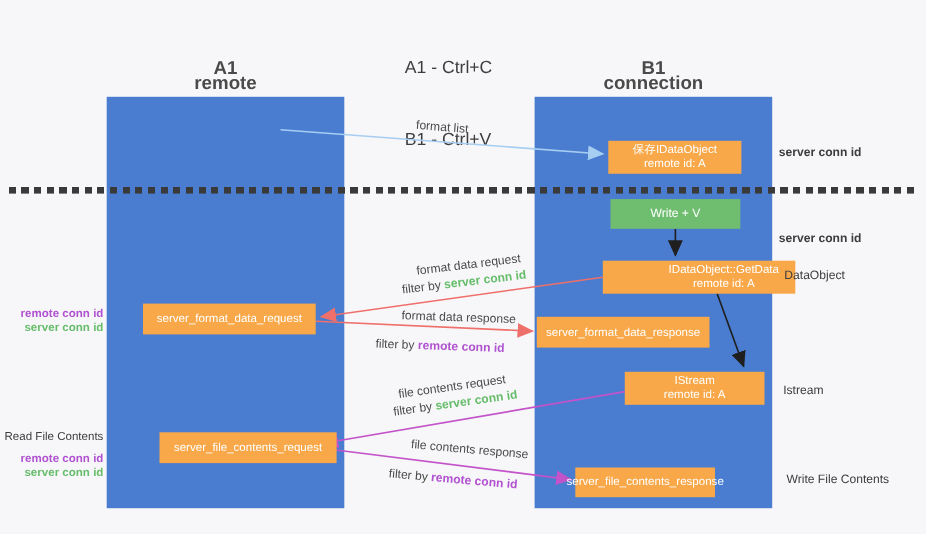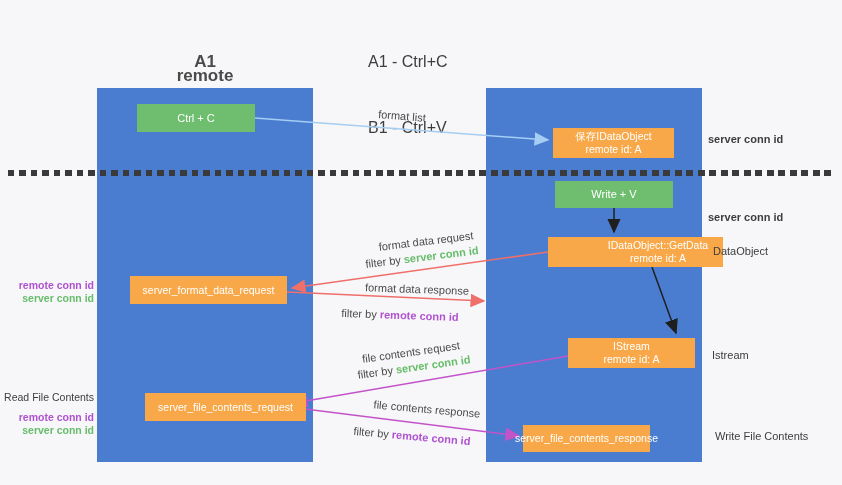--- a/index.html
+++ b/index.html
@@ -36,20 +36,24 @@
 
   <div class="abs title" style="left:368px;top:7px;">
     <div>A1 - Ctrl+C</div>
     <div>B1 - Ctrl+V</div>
   </div>
 
   <div class="abs lane-header" style="left:97px;top:55px;width:216px;">
     <div>A1</div>
     <div>remote</div>
   </div>
+  <div class="abs lane-header" style="left:486px;top:55px;width:216px;">
+    <div>B1</div>
+    <div>connection</div>
+  </div>
 
   <div class="abs lane" style="left:97px;top:88px;width:216px;height:374px;"></div>
   <div class="abs lane" style="left:486px;top:88px;width:216px;height:374px;"></div>
 
   <div class="abs sep" style="left:8px;top:170px;width:827px;"></div>
 
   <svg class="arrows" width="842" height="485" viewBox="0 0 842 485">
     <defs>
       <marker id="mk-blue" markerWidth="10" markerHeight="9" refX="9" refY="4.5" orient="auto">
           <path class="mk-blue" d="M0,0 L10,4.5 L0,9 Z"></path>
@@ -66,40 +70,40 @@
     </defs>
     <line x1="255" y1="118" x2="548" y2="140" style="stroke:var(--c-arrow_lightblue);stroke-width:1.5" marker-end="url(#mk-blue)"></line>
     <line x1="614" y1="208" x2="614" y2="232" style="stroke:var(--c-arrow_black);stroke-width:1.5" marker-end="url(#mk-black)"></line>
     <line x1="652" y1="267" x2="676" y2="333" style="stroke:var(--c-arrow_black);stroke-width:1.5" marker-end="url(#mk-black)"></line>
     <line x1="548" y1="252" x2="292" y2="288" style="stroke:var(--c-arrow_red);stroke-width:1.5" marker-end="url(#mk-red)"></line>
     <line x1="287" y1="292" x2="484" y2="301" style="stroke:var(--c-arrow_red);stroke-width:1.5" marker-end="url(#mk-red)"></line>
     <line x1="568" y1="356" x2="294" y2="403" style="stroke:var(--c-arrow_magenta);stroke-width:1.5" marker-end="url(#mk-mag)"></line>
     <line x1="289" y1="407" x2="519" y2="436" style="stroke:var(--c-arrow_magenta);stroke-width:1.5" marker-end="url(#mk-mag)"></line>
   </svg>
 
-  <div class="abs node node-green" style="left:137px;top:104px;width:118px;height:28px;">Ctrl + C</div>
 
   <div class="abs node node-orange" style="left:553px;top:128px;width:121px;height:30px;">
     <div>
       <div>保存IDataObject</div>
       <div>remote id: A</div>
     </div>
   </div>
 
   <div class="abs node node-green" style="left:555px;top:181px;width:118px;height:27px;">Write + V</div>
 
   <div class="abs node node-orange" style="left:548px;top:237px;width:130px;height:30px;padding-left:45px;">
     <div>
       <div>IDataObject::GetData</div>
       <div>remote id: A</div>
     </div>
   </div>
 
   <div class="abs node node-orange" style="left:130px;top:276px;width:157px;height:28px;">server_format_data_request</div>
 
+  <div class="abs node node-orange" style="left:488px;top:288px;width:157px;height:28px;">server_format_data_response</div>
 
   <div class="abs node node-orange" style="left:568px;top:338px;width:127px;height:30px;">
     <div>
       <div>IStream</div>
       <div>remote id: A</div>
     </div>
   </div>
 
   <div class="abs node node-orange" style="left:128px;top:393px;width:161px;height:28px;margin-left:17px;">server_file_contents_request</div>
 

